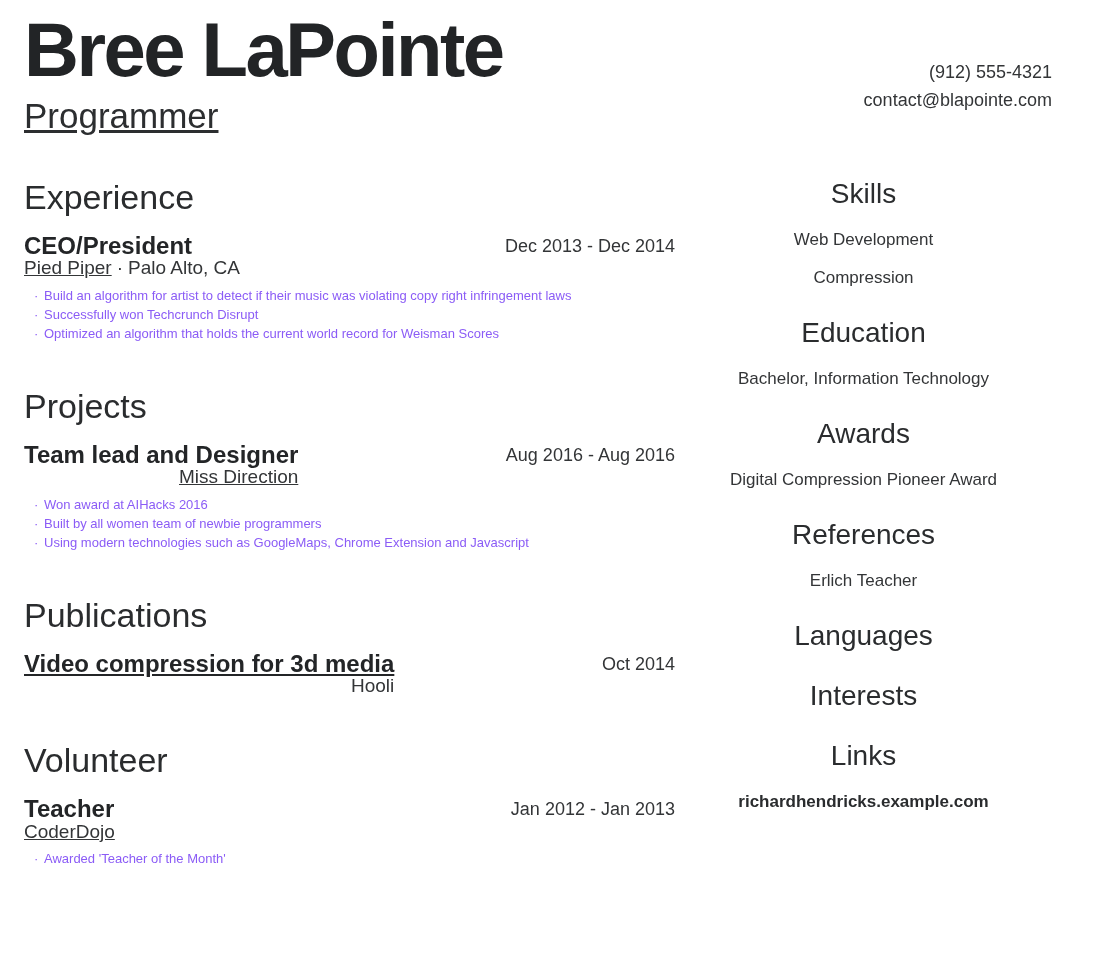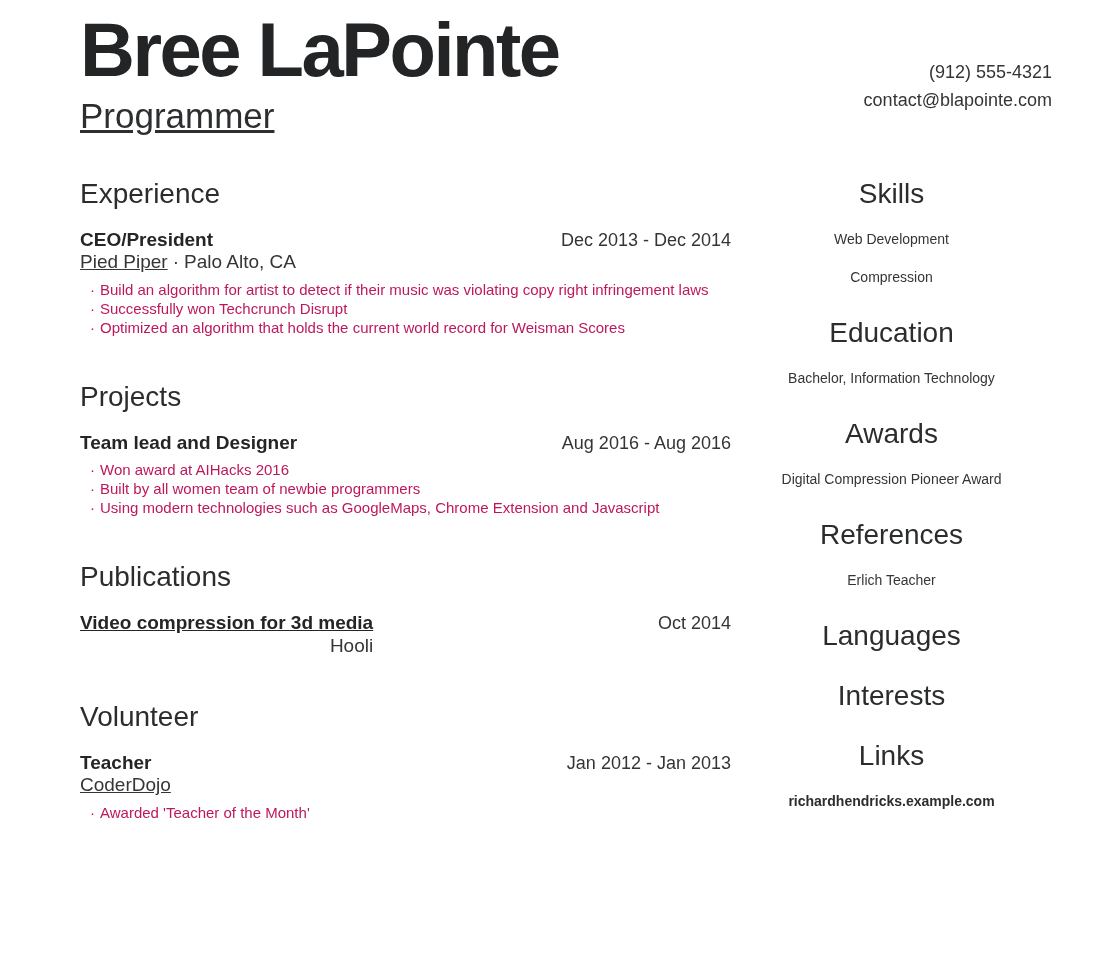--- a/index.html
+++ b/index.html
@@ -7,21 +7,21 @@
   body {
     width: 1104px;
     height: 963px;
     font-family: "Liberation Sans", "DejaVu Sans", sans-serif;
     color: #3a3c3e;
     overflow: hidden;
   }
   .page {
     width: 1104px;
     height: 851px;
-    padding: 12px 52px 0 80px;
+    padding: 12px 52px 0 24px;
     background: #ffffff;
   }
 
   
   .header {
     display: flex;
     justify-content: space-between;
     align-items: flex-start;
   }
   .name {
@@ -54,34 +54,34 @@
     display: flex;
     margin-top: 47px;
   }
   .col-left { width: 651px; flex: 0 0 651px; }
   .col-right { flex: 1 1 auto; text-align: center; }
 
   
   .section { margin-bottom: 46px; }
   .section:last-child { margin-bottom: 0; }
   .section-heading {
-    font-size: 28px;
+    font-size: 34px;
     font-weight: normal;
     line-height: 1.0;
     color: #2a2c2e;
     margin-bottom: 21px;
   }
   .entry-header {
     display: flex;
     justify-content: space-between;
     align-items: flex-start;
   }
   .entry-left { line-height: 22.4px; }
   .entry-title {
-    font-size: 19px;
+    font-size: 24px;
     font-weight: bold;
     color: #232527;
   }
   .entry-title.linked { text-decoration: underline; }
   .org-line { font-size: 19px; color: #333537; text-align: right; }
   .org-link {
     color: #333537;
     text-decoration: underline;
     cursor: pointer;
   }
@@ -92,37 +92,37 @@
     line-height: 22.4px;
     white-space: nowrap;
     flex: 0 0 auto;
   }
   .highlights {
     list-style: none;
     margin-top: 6px;
     padding-left: 10px;
   }
   .highlights li {
-    font-size: 15px;
+    font-size: 13px;
     line-height: 19px;
-    color: #be185d;
+    color: #8b5cf6;
   }
   .marker { display: inline-block; width: 10px; }
 
   
   .rsection { margin-bottom: 32px; }
   .rheading {
     font-size: 28px;
     font-weight: normal;
     line-height: 1.0;
     color: #2a2c2e;
     margin-bottom: 22px;
   }
   .ritem {
-    font-size: 14px;
+    font-size: 17px;
     line-height: 19px;
     margin-bottom: 19px;
     color: #333537;
   }
   .ritem.link-strong {
     font-weight: bold;
     color: #2a2c2e;
     cursor: pointer;
   }
 </style>
@@ -165,20 +165,23 @@
           </ul>
         </div>
       </div>
 
       <div class="section">
         <div class="section-heading">Projects</div>
         <div>
           <div class="entry-header">
             <div class="entry-left">
               <div class="entry-title">Team lead and Designer</div>
+              <div class="org-line">
+                <span class="org-link">Miss Direction</span>
+              </div>
             </div>
             <div class="entry-date">Aug 2016 - Aug 2016</div>
           </div>
           <ul class="highlights">
             <li><span class="marker">·</span><span>Won award at AIHacks 2016</span></li>
             <li><span class="marker">·</span><span>Built by all women team of newbie programmers</span></li>
             <li><span class="marker">·</span><span>Using modern technologies such as GoogleMaps, Chrome Extension and Javascript</span></li>
           </ul>
         </div>
       </div>

